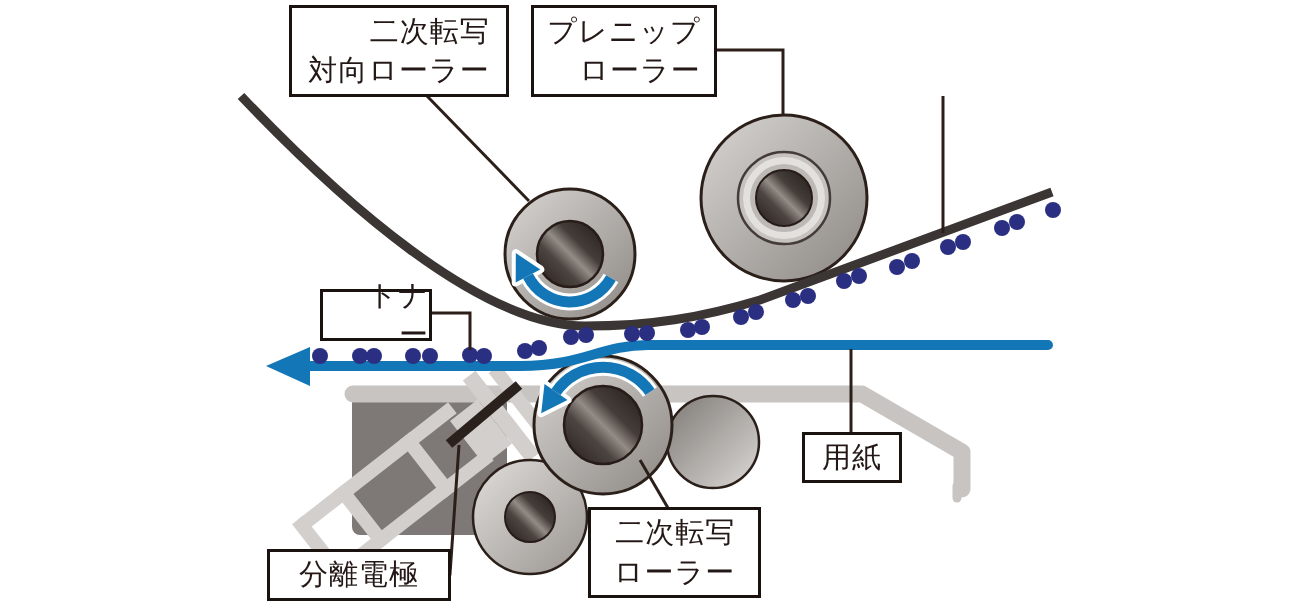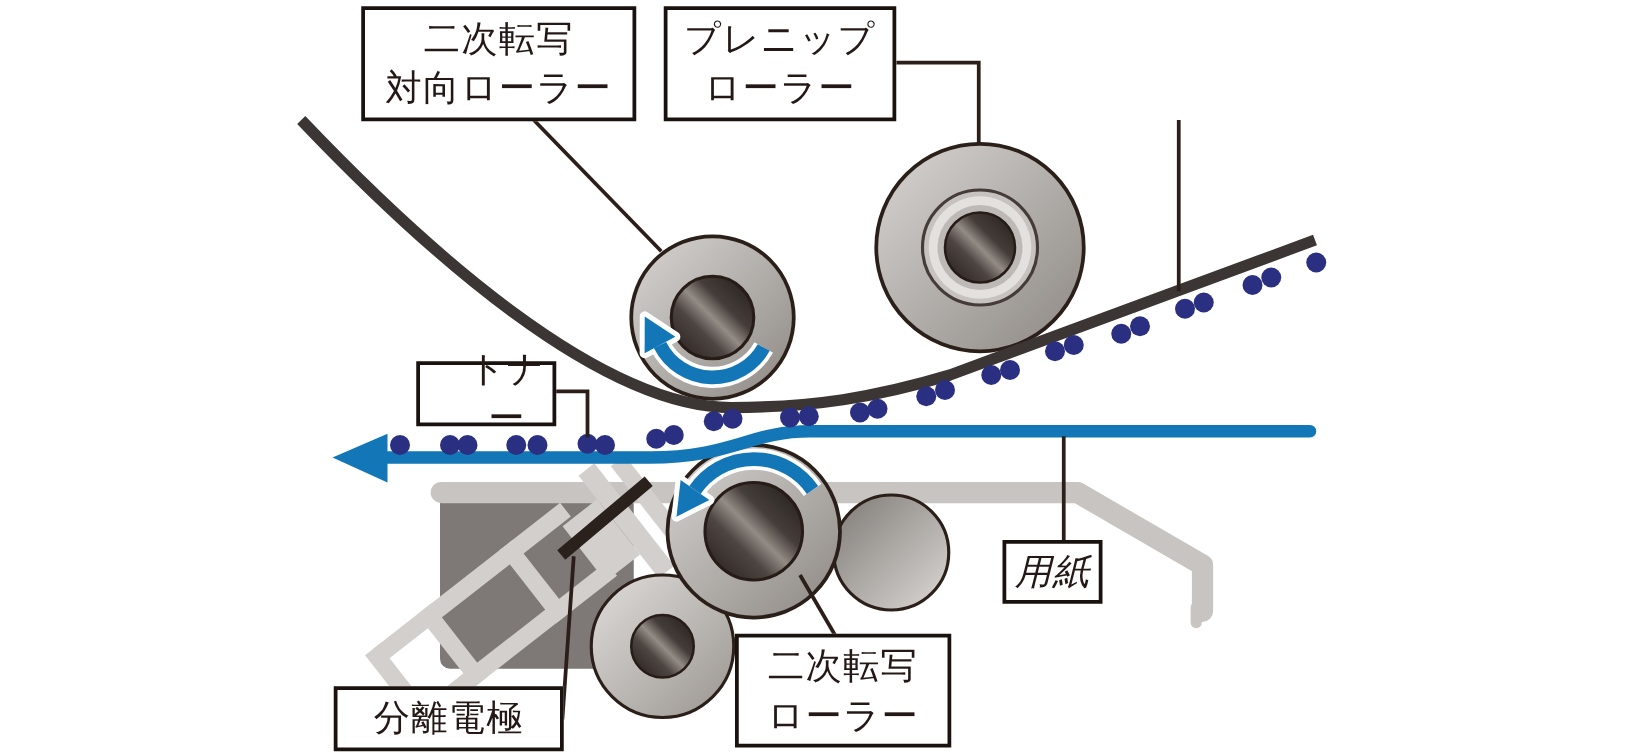--- a/index.html
+++ b/index.html
@@ -4,21 +4,21 @@
 <style>
   html,body{margin:0;padding:0;background:#fff;}
   .stage{
     position:relative;width:1300px;height:604px;background:#fff;overflow:hidden;
     font-family:"DejaVu Sans","Liberation Sans",sans-serif;
   }
   .diagram-svg{position:absolute;left:0;top:0;}
   .label-box{
     position:absolute;box-sizing:border-box;background:#fff;border:3px solid #1a120e;
     color:#231815;display:flex;align-items:center;justify-content:center;
-    text-align:center;font-size:29px;line-height:1.35;white-space:pre-line;
+    text-align:right;font-size:29px;line-height:1.35;white-space:pre-line;
     font-weight:500;letter-spacing:1px;
   }
 </style>
 </head>
 <body>
 
 <div class="stage">
 
   <svg class="diagram-svg" width="1300" height="604" viewBox="0 0 1300 604">
     <defs>
@@ -150,22 +150,22 @@
     </g>
   </svg>
 
   <div class="label-box" style="left:289px;top:5px;width:220px;height:92px;">二次転写
 対向ローラー</div>
 
   <div class="label-box" style="left:531px;top:5px;width:186px;height:92px;">プレニップ
 ローラー</div>
 
 
-  <div class="label-box" style="left:333px;top:289px;width:112px;height:52px;padding-left:33px;">トナー</div>
+  <div class="label-box" style="left:320px;top:289px;width:112px;height:52px;padding-left:33px;">トナー</div>
 
-  <div class="label-box" style="left:802px;top:432px;width:80px;height:51px;font-style:italic;">用紙</div>
+  <div class="label-box" style="left:802px;top:432px;width:100px;height:51px;">用紙</div>
 
   <div class="label-box" style="left:267px;top:549px;width:184px;height:52px;">分離電極</div>
 
   <div class="label-box" style="left:588px;top:507px;width:173px;height:91px;">二次転写
 ローラー</div>
 
 </div>
 
 </body></html>

